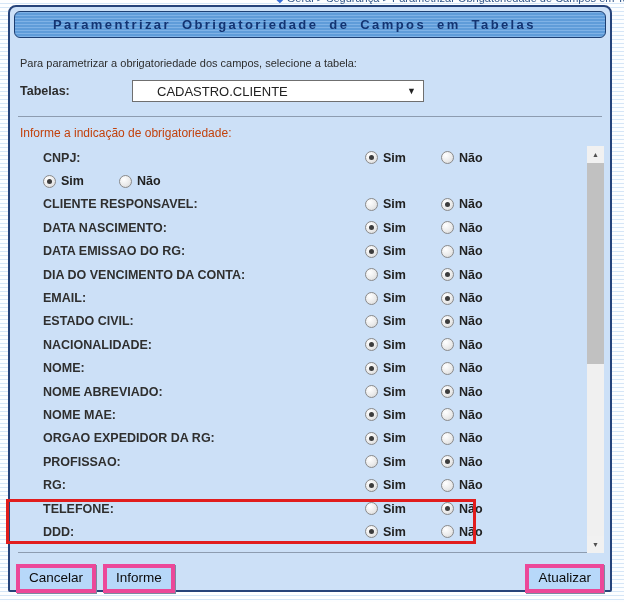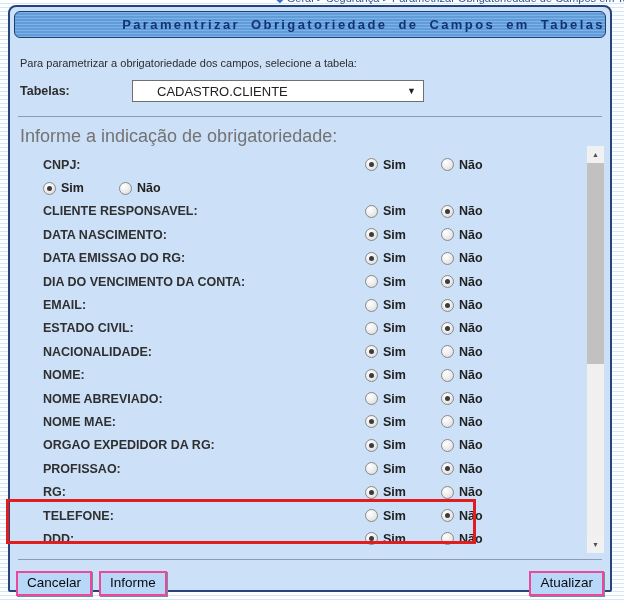--- a/index.html
+++ b/index.html
@@ -20,38 +20,38 @@
     background:#cce0f7; border:2px solid #26437a; border-radius:8px 8px 2px 2px;
     z-index:1;
   }
 
   .titlebar {
     margin:4px; height:27px; line-height:25px;
     border:1px solid #1d3f72; border-radius:6px;
     background: repeating-linear-gradient(180deg, #7fb2e6 0 1px, #5f9cd9 1px 3px);
     color:#133472; font-weight:bold; font-size:13px;
     letter-spacing:2.4px; word-spacing:5px;
-    padding-left:38px; overflow:hidden; white-space:nowrap;text-align:right;
+    padding-left:38px; overflow:hidden; white-space:nowrap;
   }
 
   .intro { margin:19px 0 0 10px; font-size:11px; color:#2d2d2d; }
 
   .tabela-row { margin:11px 0 0 10px; display:flex; align-items:center; }
   .tabela-label { font-weight:bold; font-size:12.5px; color:#2d2d2d; width:112px; }
   .select {
     width:292px; height:22px; background:#fff; border:1px solid #6f6f6f;
     display:flex; align-items:center; justify-content:space-between;
     padding:0 7px 0 24px; font-size:13px; color:#222; cursor:default;
   }
   .select .arrow { font-size:9px; color:#222; }
 
   hr.sep { border:none; border-top:1px solid #8d9cb0; margin:14px 8px 0 8px; }
   hr.sep2 { border:none; border-top:1px solid #8d9cb0; margin:8px 8px 0 8px; }
 
-  .section-label { margin:9px 0 0 10px; font-size:18px; color:#737373; }
+  .section-label { margin:9px 0 0 10px; font-size:12px; color:#c2410c; }
 
   .rows { margin-top:6px; }
   .row { display:flex; align-items:center; height:23.4px; padding-left:33px; }
   .row .flabel { flex:0 0 322px; font-weight:bold; font-size:12.5px; color:#2f2f2f; }
   .rgroup { display:flex; align-items:center; width:76px; }
   .radio {
     width:13px; height:13px; border-radius:50%; border:1px solid #8a8a8a;
     background: radial-gradient(circle at 35% 30%, #ffffff 0%, #e9e9e9 60%, #cfcfcf 100%);
     position:relative; margin-right:5px; flex:0 0 13px; cursor:pointer;
   }
@@ -69,21 +69,21 @@
   .sb-thumb { height:201px; flex:0 0 201px; background:#c1c1c1; cursor:pointer; }
   .sb-track { flex:1; background:#f0f0f0; }
 
   .red-box {
     position:absolute; left:6px; top:499px; width:470px; height:45px;
     border:3px solid #e11d1d; z-index:6; pointer-events:none;
   }
 
   .buttons-row { display:flex; margin:11px 6px 0 6px; align-items:center; }
   .btn {
-    background:#b7d8f9; border:2px solid #ec4899; box-shadow:1px 1px 0 #7c8aa0;
+    background:#b7d8f9; border:4px solid #ec4899; box-shadow:1px 1px 0 #7c8aa0;
     font-family:"Liberation Sans", sans-serif; font-size:13.5px; color:#0b0b0b;
     padding:2px 9px 3px; margin-right:7px; cursor:pointer; line-height:16px;
   }
   .btn-update { margin-left:auto; margin-right:0; }
 </style>
 </head>
 <body>
 
 <div class="breadcrumb">
   <div class="breadcrumb-inner">

